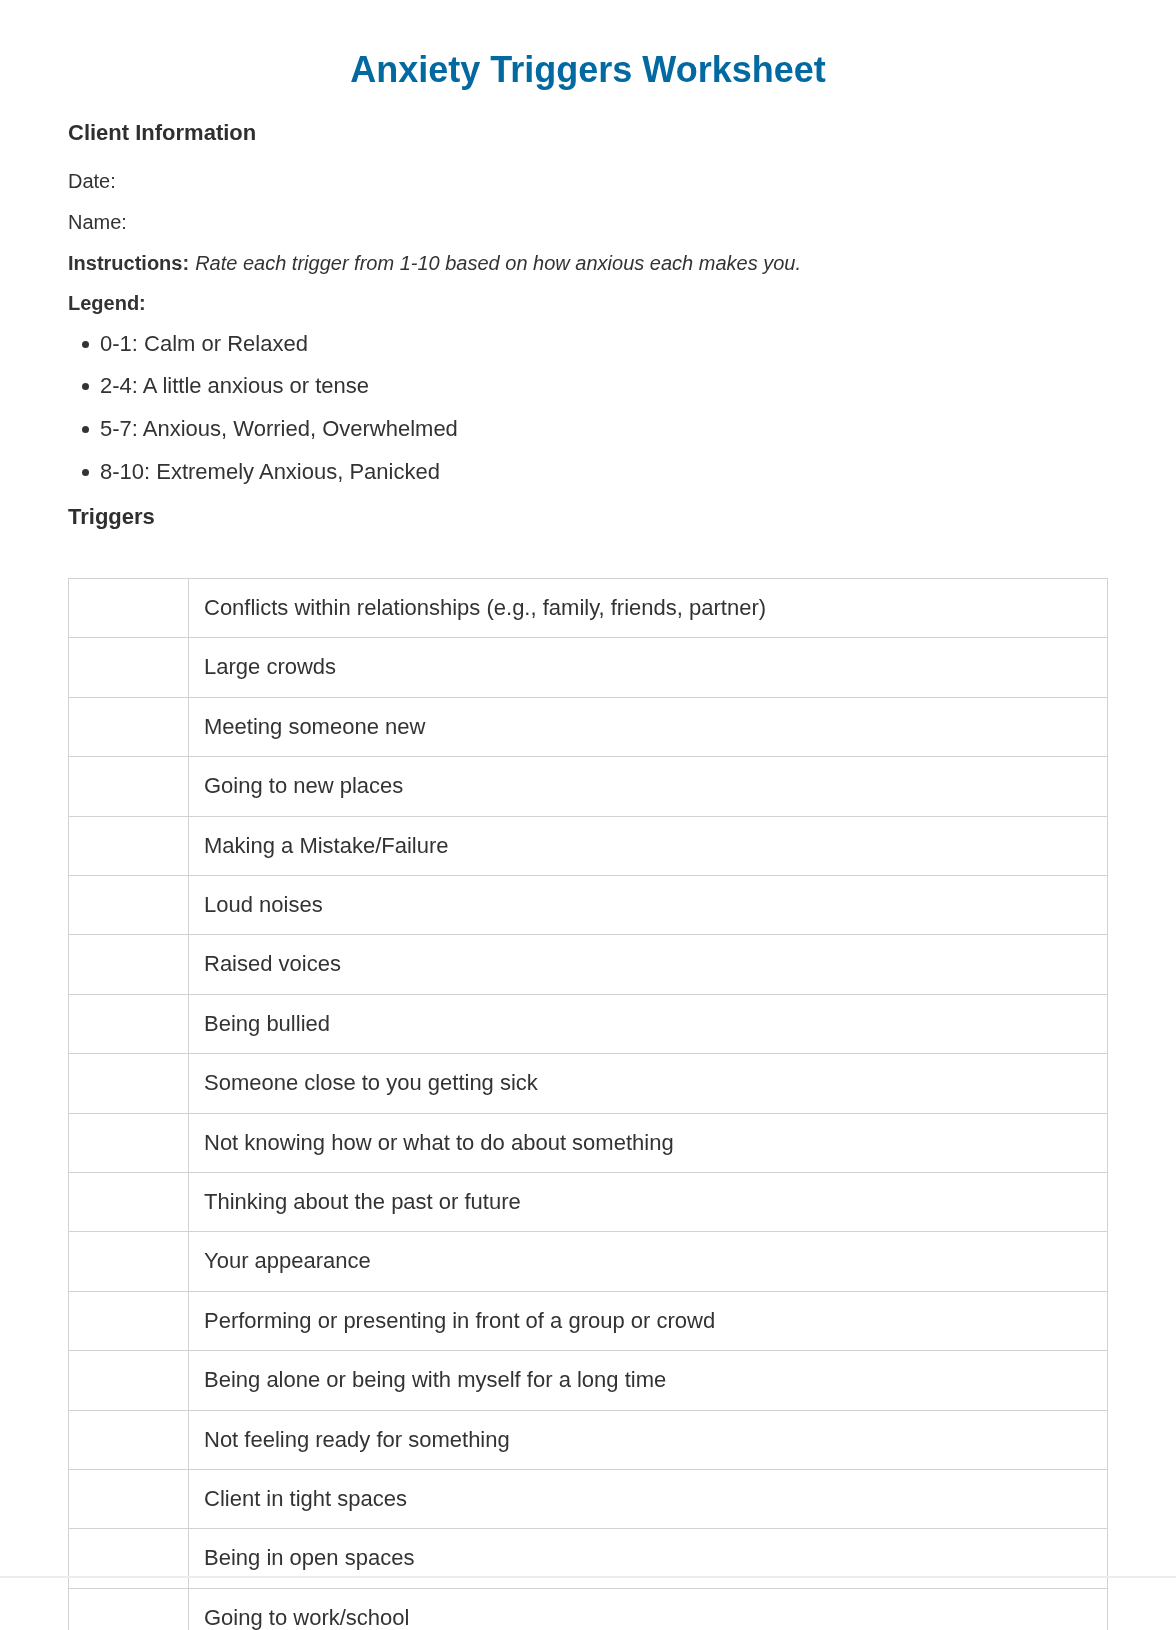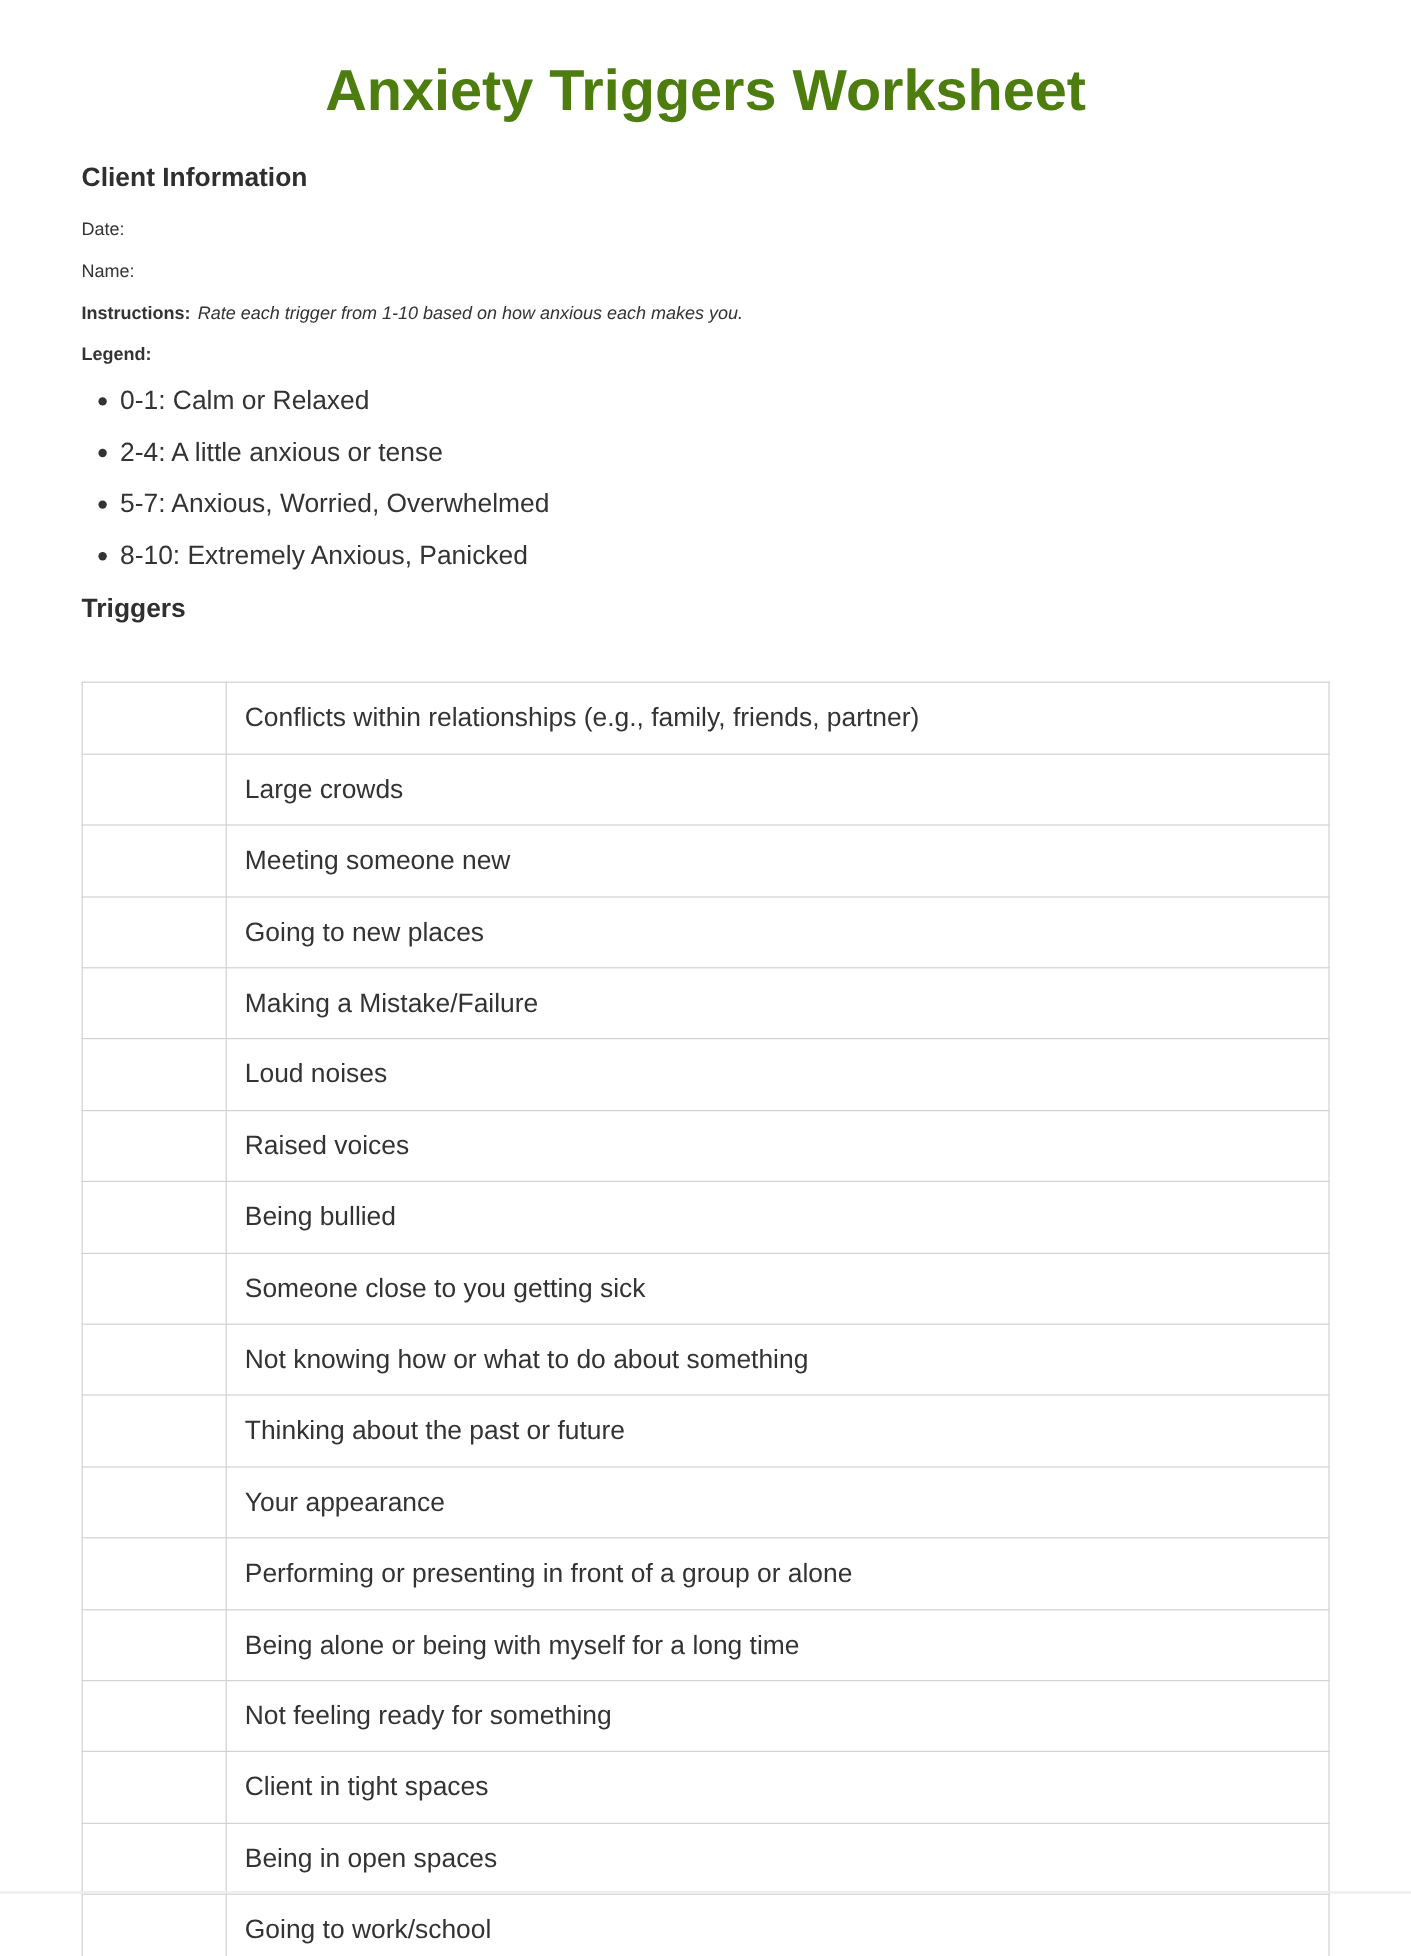--- a/index.html
+++ b/index.html
@@ -13,41 +13,41 @@
     height: 1630px;
     position: relative;
     font-family: "Liberation Sans", "DejaVu Sans", sans-serif;
     color: #333333;
     overflow: hidden;
   }
   .page {
     padding: 48px 68px 0 68px;
   }
   h1.title {
-    font-size: 48px;
+    font-size: 36px;
     line-height: 1.2;
     font-weight: bold;
     text-align: center;
     margin: 0 0 29px 0;
-    color: #4d7c0f;
+    color: #0369a1;
     letter-spacing: 0;
   }
   h2.section-heading {
     font-size: 22px;
     line-height: 1.2;
     font-weight: bold;
     margin: 0 0 22px 0;
     color: #2f2f2f;
   }
   h2.triggers-heading {
     margin-top: 18px;
     margin-bottom: 0;
   }
   p.field {
-    font-size: 15px;
+    font-size: 20px;
     line-height: 1.2;
     margin: 0 0 17px 0;
   }
   p.instructions { margin-bottom: 16px; }
   p.instructions strong { font-weight: bold; }
   p.instructions em {
     font-style: italic;
     margin-left: 6px;
   }
   p.legend-label {
@@ -198,21 +198,21 @@
             <td class="label">Thinking about the past or future</td>
           </tr>
 
           <tr>
             <td class="rating"></td>
             <td class="label">Your appearance</td>
           </tr>
 
           <tr>
             <td class="rating"></td>
-            <td class="label">Performing or presenting in front of a group or alone</td>
+            <td class="label">Performing or presenting in front of a group or crowd</td>
           </tr>
 
           <tr>
             <td class="rating"></td>
             <td class="label">Being alone or being with myself for a long time</td>
           </tr>
 
           <tr>
             <td class="rating"></td>
             <td class="label">Not feeling ready for something</td>

